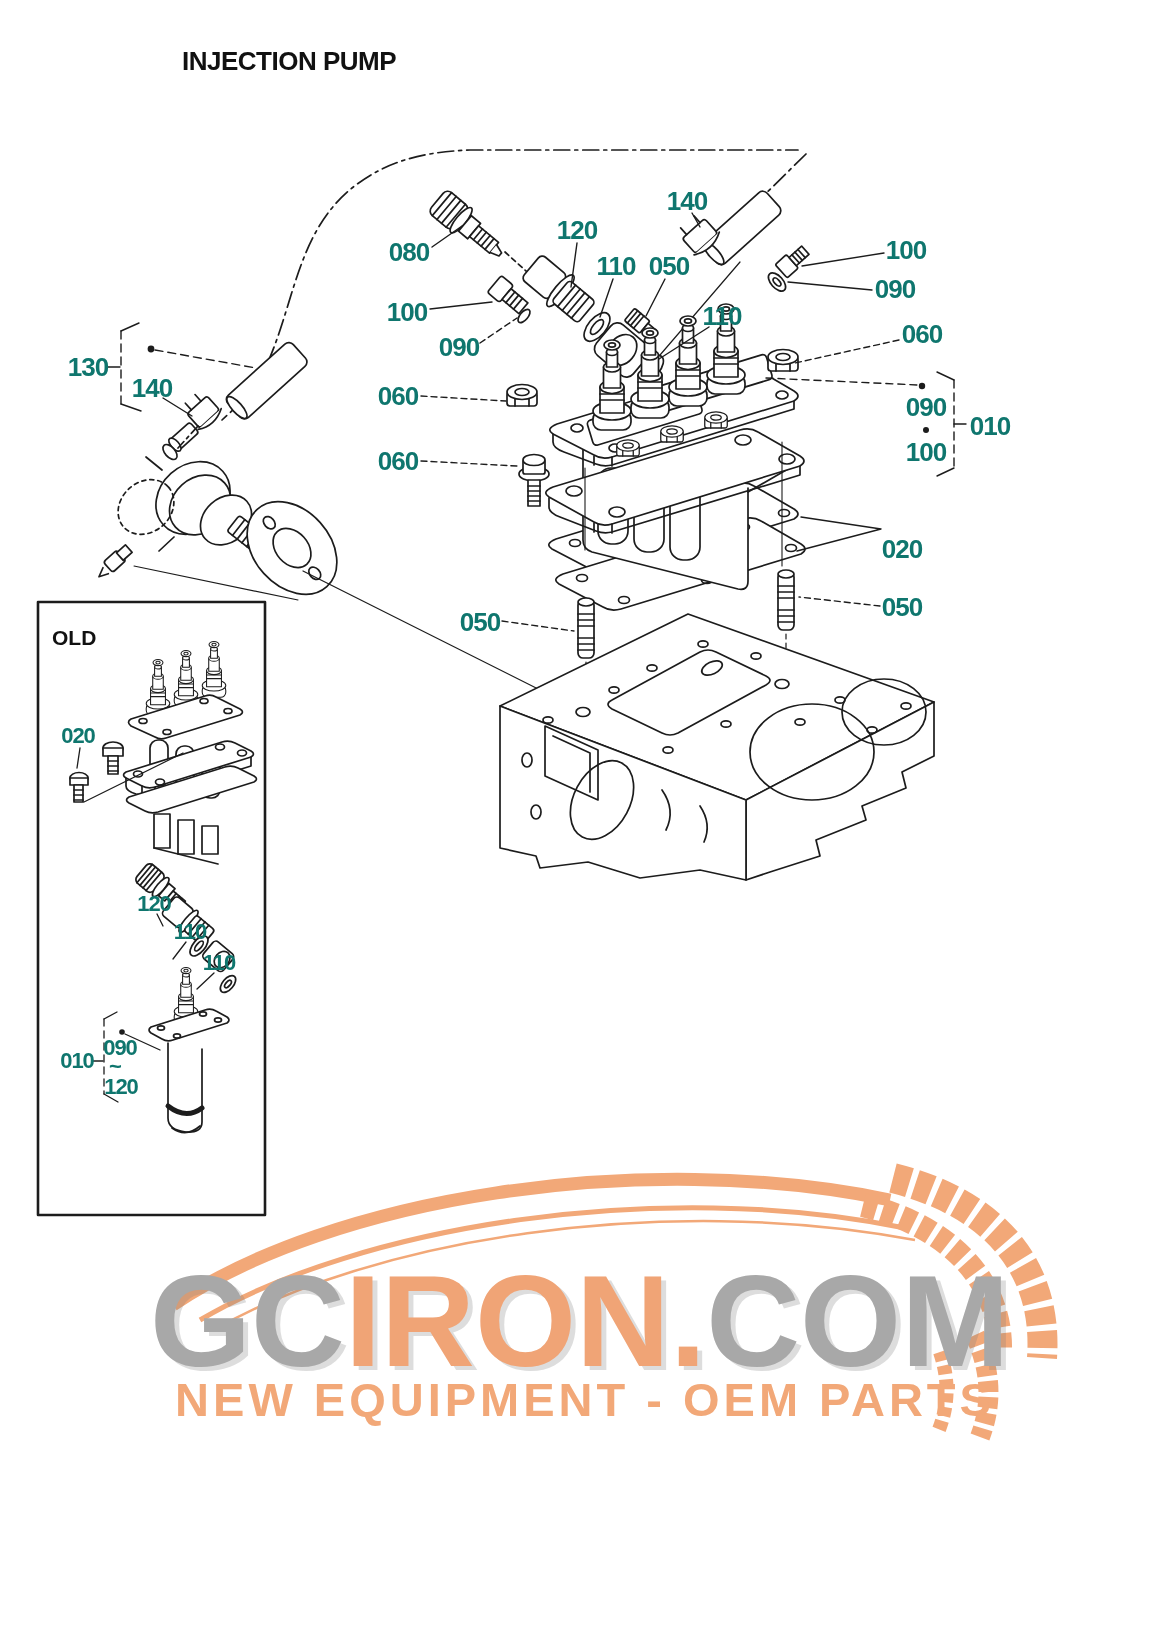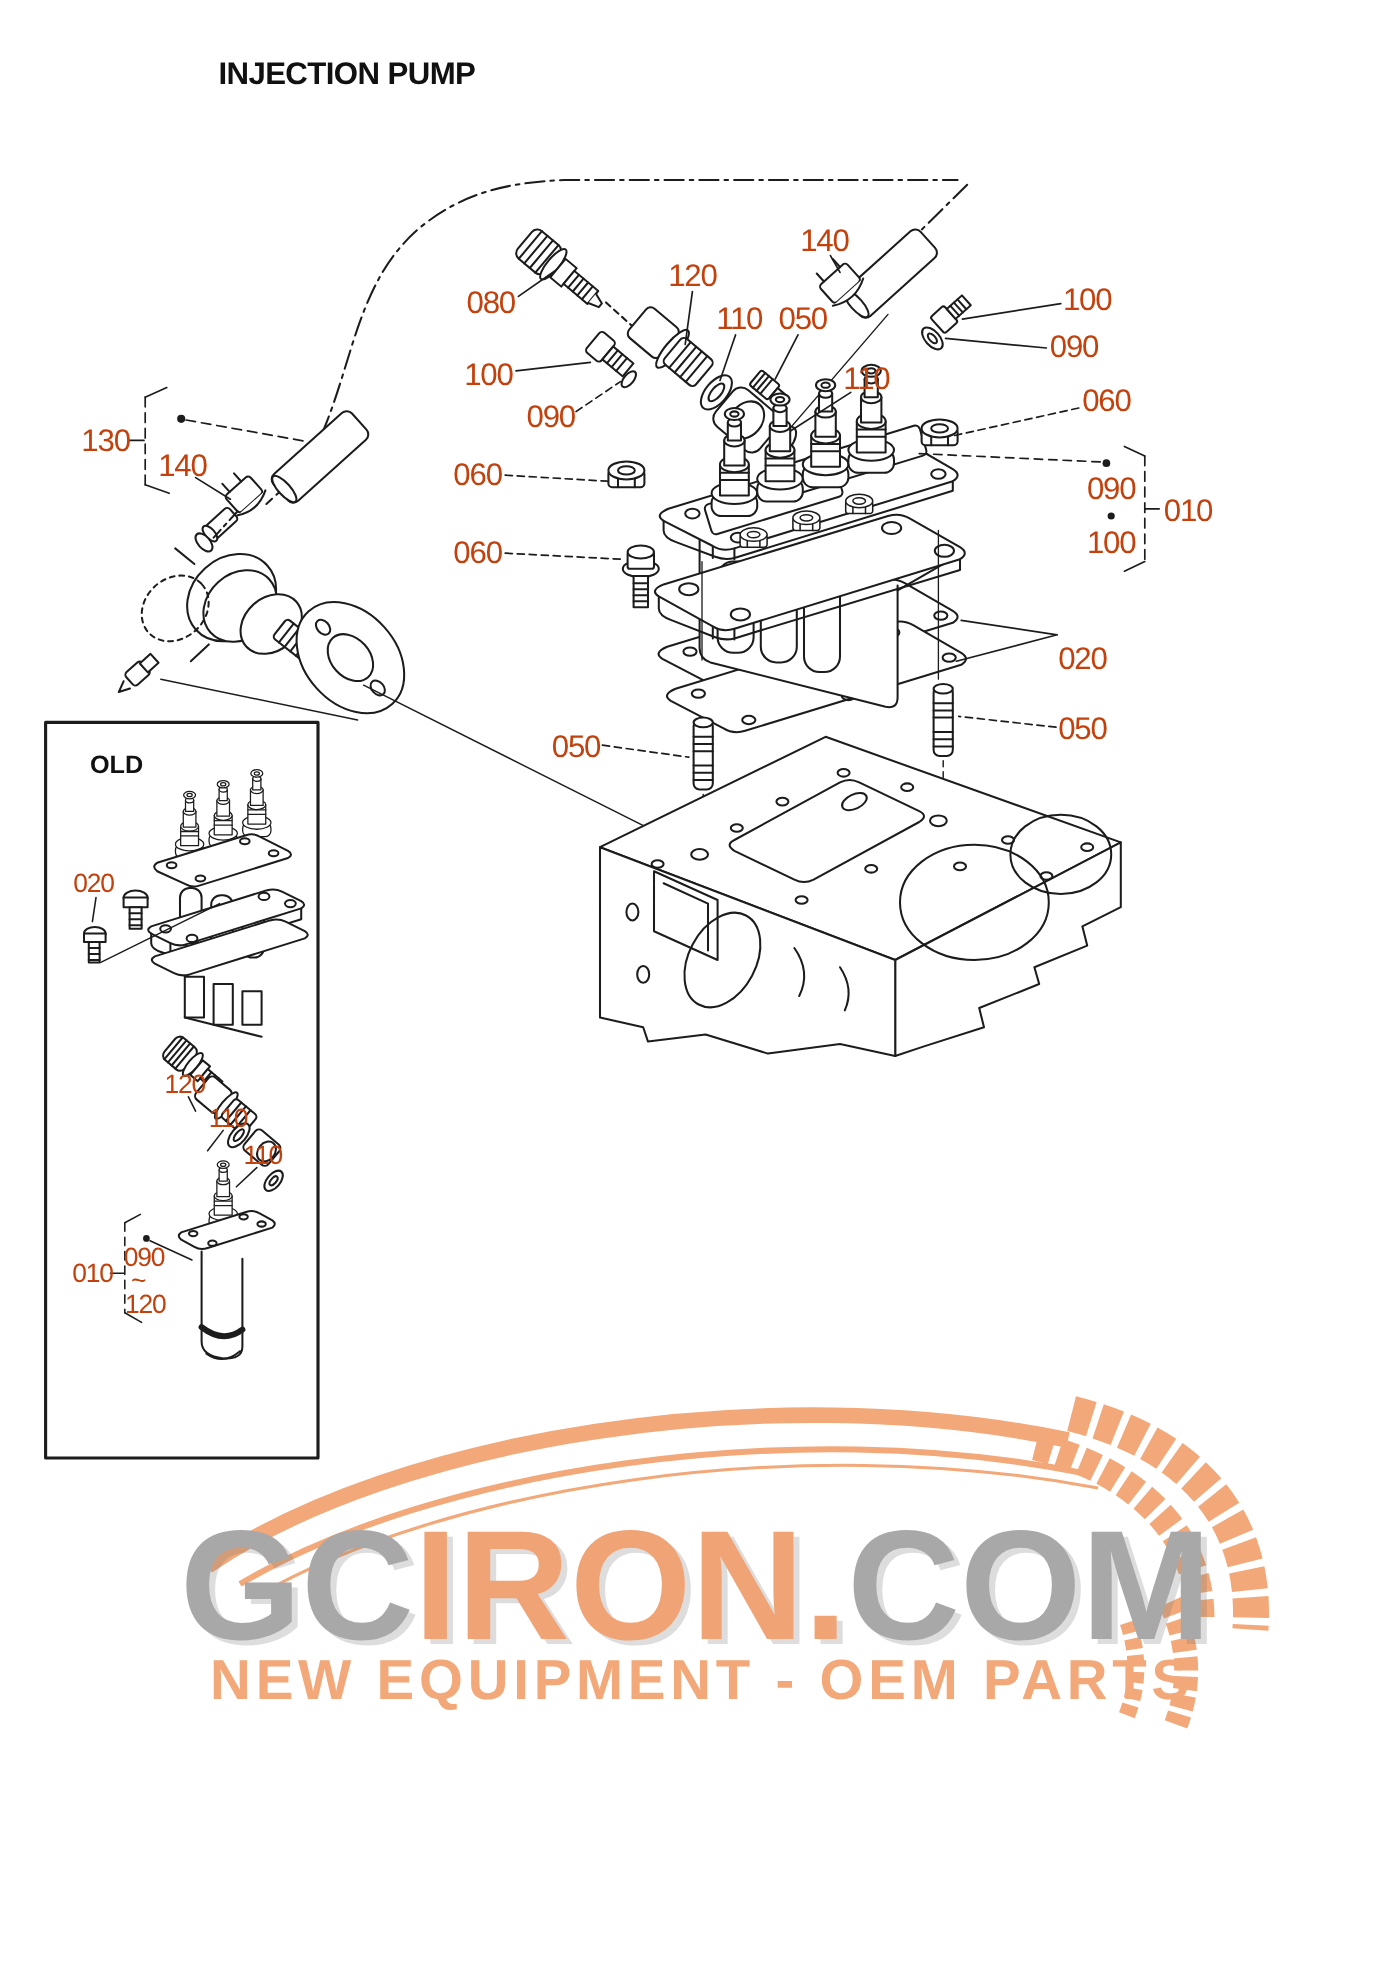--- a/index.html
+++ b/index.html
@@ -1,24 +1,24 @@
 <!DOCTYPE html>
 <html><head>
 <meta charset="utf-8">
 <style>
   html,body{margin:0;padding:0;background:#ffffff;}
   #page{position:relative;width:1127px;height:1650px;background:#ffffff;overflow:hidden;
         font-family:"Liberation Sans",sans-serif;}
   #art{position:absolute;left:0;top:0;}
   #page-title{position:absolute;left:182px;top:46px;font-size:26px;font-weight:bold;
         letter-spacing:-0.5px;color:#111;}
-  .callout{position:absolute;transform:translate(-50%,-50%);font-size:26px;font-weight:400;
-        color:#c2410c;letter-spacing:-1px;white-space:nowrap;}
+  .callout{position:absolute;transform:translate(-50%,-50%);font-size:26px;font-weight:700;
+        color:#0f766e;letter-spacing:-1px;white-space:nowrap;}
   .callout.inset{font-size:22px;}
-  #old-title{position:absolute;left:75px;top:626px;font-size:21px;font-weight:600;color:#111;}
+  #old-title{position:absolute;left:52px;top:626px;font-size:21px;font-weight:600;color:#111;}
   #brand{position:absolute;left:150px;top:1246px;width:870px;font-size:130px;font-weight:bold;
         letter-spacing:0px;white-space:nowrap;text-shadow:5px 4px 0 rgba(120,120,120,0.25);}
   #tagline{position:absolute;left:150px;top:1372px;width:870px;text-align:center;font-size:47px;
         font-weight:600;letter-spacing:4px;white-space:nowrap;}
 </style>
 </head>
 <body>
 
 <div id="page">
 

